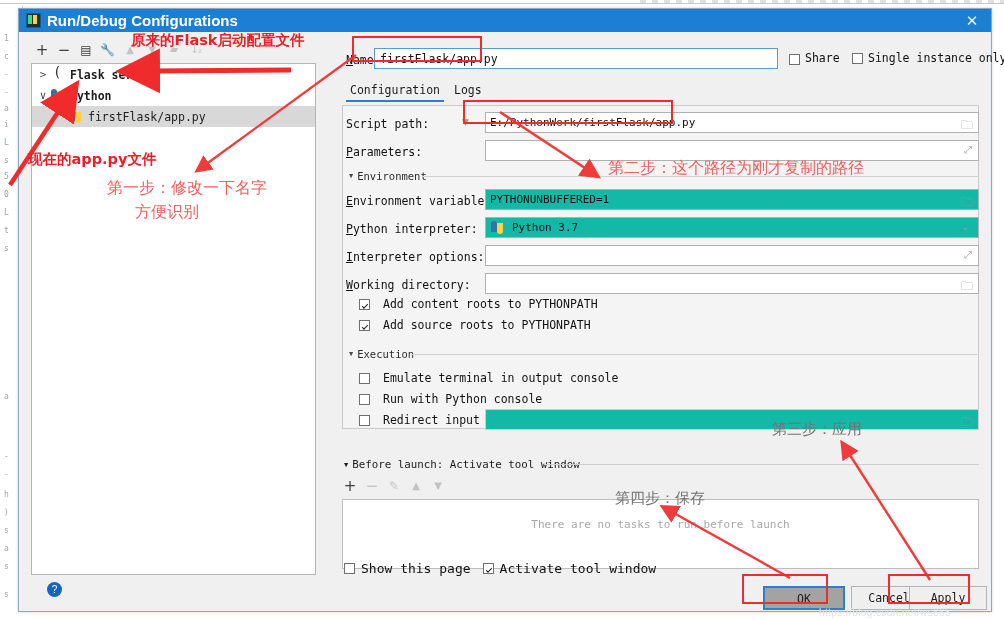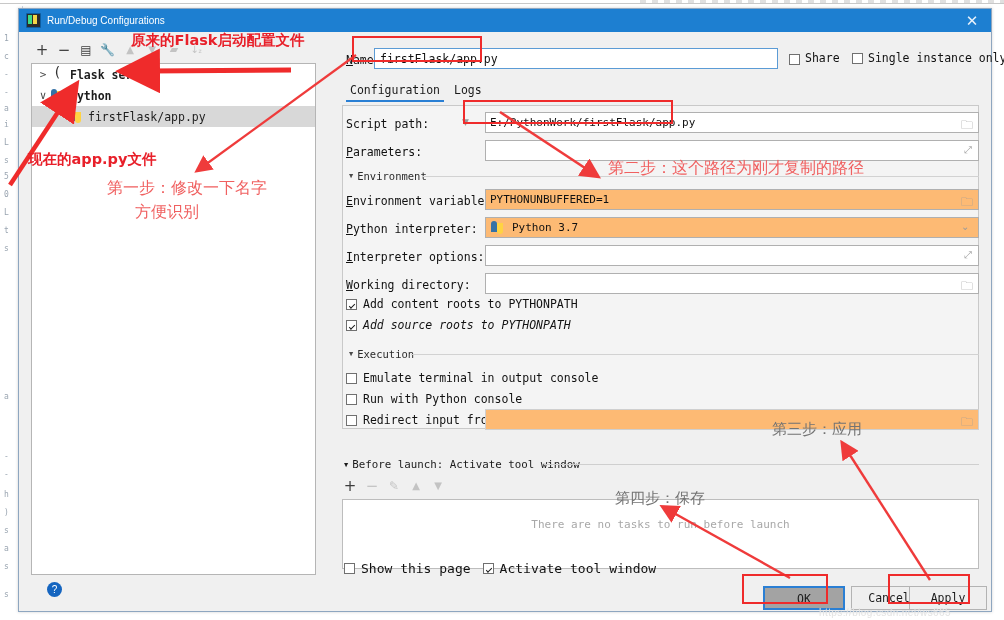--- a/index.html
+++ b/index.html
@@ -35,21 +35,21 @@
     width:13px; height:13px; margin-left:7px; margin-right:6px;
     background:#2b2b2b; border:1px solid #0d5c9e; border-radius:1px;
     position:relative; flex:none;
   }
   .title-icon::before{
     content:""; position:absolute; left:1px; top:1px; width:4px; height:9px; background:#3ddc84;
   }
   .title-icon::after{
     content:""; position:absolute; left:6px; top:1px; width:4px; height:9px; background:#f5d547;
   }
-  .title-text { color:#fff; font-family:"Liberation Sans", sans-serif; font-size:10px; }
+  .title-text { color:#fff; font-family:"Liberation Sans", sans-serif; font-size:15px;font-weight:bold; }
   .close-x {
     position:absolute; right:10px; top:3px; width:18px; height:17px;
     color:#e9f2fb; font-family:"Liberation Sans", sans-serif; font-size:15px;
     text-align:center; line-height:17px; cursor:pointer;
   }
 
   
   .left-toolbar { position:absolute; left:12px; top:30px; width:285px; height:22px; display:flex; align-items:center; }
   .tb-btn { width:22px; height:20px; position:relative; cursor:pointer; flex:none;
             font-family:"DejaVu Sans", sans-serif; font-size:15px; color:#3c3c3c;
@@ -111,30 +111,30 @@
     position:absolute; left:323px; top:97px; width:637px; height:323px;
     border:1px solid #c9c9c9; border-top:none; background:#f4f4f4; box-sizing:border-box;
   }
 
   .fld-label { position:absolute; font-size:11.5px; color:#111; font-family:"DejaVu Sans Mono",monospace; }
   .fld-label u { text-decoration: underline; }
   .txtfield {
     position:absolute; height:21px; background:#fff; border:1px solid #b0b0b0; box-sizing:border-box;
     font-family:"DejaVu Sans Mono",monospace; font-size:11px; color:#111; padding:0 4px; line-height:19px;
   }
-  .txtfield.ro { background:#fdba74; }
+  .txtfield.ro { background:#14b8a6; }
   .fld-icon { position:absolute; font-size:11px; color:#9a9a9a; font-family:"DejaVu Sans",sans-serif; }
 
   .section-head { position:absolute; font-size:10.5px; color:#2b2b2b;
                   font-family:"DejaVu Sans Mono",monospace; display:flex; align-items:center; gap:4px;}
   .section-head .caret { font-size:7px; color:#4a4a4a; }
   .section-line { position:absolute; height:1px; background:#d2d2d2; }
 
-  .cbrow { position:absolute; display:flex; align-items:center; gap:6px;
-           font-size:11.5px; color:#111; font-family:"DejaVu Sans Mono",monospace; white-space:nowrap; }
+  .cbrow { position:absolute; display:flex; align-items:center; gap:13px;
+           font-size:11.5px; color:#111; font-family:"DejaVu Sans Mono",monospace; white-space:nowrap;margin-left:13px; }
 
   
   .bl-head { position:absolute; left:325px; top:449px; font-size:10.8px; color:#1b1b1b;
              display:flex; align-items:center; gap:4px; font-family:"DejaVu Sans Mono",monospace;}
   .bl-line { position:absolute; left:525px; top:455px; width:435px; height:1px; background:#cfcfcf; }
   .bl-toolbar { position:absolute; left:320px; top:466px; width:200px; height:22px; display:flex; align-items:center;}
   .bl-box { position:absolute; left:323px; top:490px; width:637px; height:70px;
             background:#fff; border:1px solid #bdbdbd; box-sizing:border-box; }
   .bl-empty { position:absolute; left:0; right:0; top:18px; text-align:center;
               font-size:11px; color:#a8a8a8; font-family:"DejaVu Sans Mono",monospace; }
@@ -284,21 +284,21 @@
     <span class="fld-icon" style="left:945px; top:240px; font-size:10px;">⤢</span>
 
     <div class="fld-label" style="left:327px; top:269px;"><u>W</u>orking directory:</div>
     <input class="txtfield" style="left: 466px; top: 264px; width: 494px;" value="">
     <span class="fld-icon" style="left:942px; top:268px; font-size:12px;">🗀</span>
 
     <div class="cbrow" style="left:327px; top:288px;">
       <span class="chk checked"></span>
       <span>Add content roots to PYTHONPATH</span>
     </div>
-    <div class="cbrow" style="left:327px; top:309px;font-style:italic;">
+    <div class="cbrow" style="left:327px; top:309px;">
       <span class="chk checked"></span>
       <span>Add source roots to PYTHONPATH</span>
     </div>
 
     <div class="section-head" style="left:330px; top:339px;">
       <span class="caret">▼</span>
       <span>Execution</span>
     </div>
     <div class="section-line" style="left:392px; top:345px; width:568px;"></div>
 

